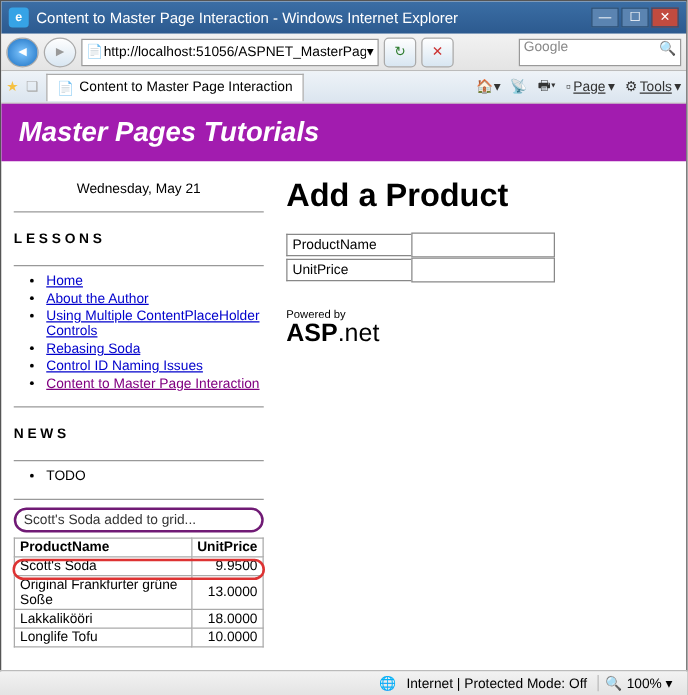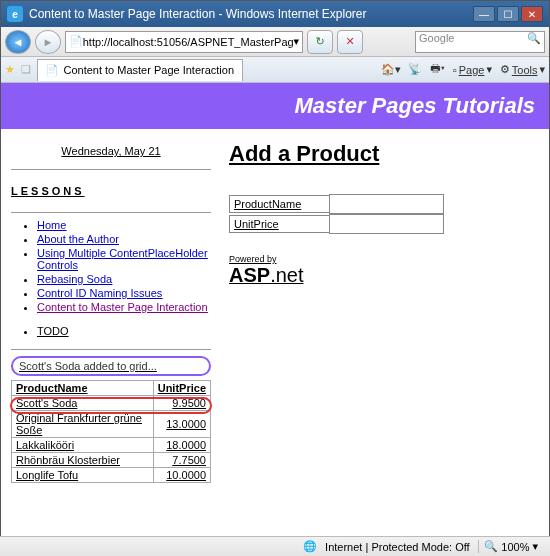--- a/index.html
+++ b/index.html
@@ -10,35 +10,35 @@
 .titlebar .ctl span{ width:22px;height:16px;background:#5b84b1;border:1px solid #2a4e74;display:flex;align-items:center;justify-content:center;color:#fff;font-size:10px;}
 .navbar { height: 30px; background: linear-gradient(#f2f2f2,#e4e4e4); border-bottom:1px solid #bbb; display:flex; align-items:center; padding:0 4px; gap:4px;}
 .navbtn{width:26px;height:24px;border:1px solid #aaa;border-radius:4px;background:linear-gradient(#fefefe,#d8e6f2);display:flex;align-items:center;justify-content:center;}
 .addr{flex:1;display:flex;align-items:center;border:1px solid #999;background:#fff;height:22px;padding:0 3px;}
 .addr input{flex:1;border:none;outline:none;font-size:11px;}
 .srch{width:130px;display:flex;align-items:flex-start;border:1px solid #999;background:#fff;height:22px;padding:0 3px;color:#888;margin-left:48px;}
 .tabbar{height:26px;background:linear-gradient(#eef3f8,#dbe5ef);border-bottom:1px solid #bbb;display:flex;align-items:center;padding:0 4px;gap:6px;}
 .tab{display:flex;align-items:center;gap:4px;background:#fff;border:1px solid #aaa;border-bottom:none;height:22px;padding:0 8px;font-size:11px;}
 .toolbar{margin-left:auto;display:flex;gap:8px;align-items:center;color:#333;font-size:11px;}
 .toolbar span{display:flex;align-items:center;gap:2px;}
-.header-band{background:#8b5cf6;color:#fff;font-family:Verdana,sans-serif;font-weight:bold;font-size:22px;text-align:right;padding:10px 14px;font-style:italic;}
-.content{display:flex;padding:8px 10px;gap:18px;font-family:Verdana,sans-serif;text-decoration:underline;}
+.header-band{background:#a21caf;color:#fff;font-family:Verdana,sans-serif;font-weight:bold;font-size:22px;padding:10px 14px;font-style:italic;}
+.content{display:flex;padding:8px 10px;gap:18px;font-family:Verdana,sans-serif;}
 .left{width:200px;font-size:11px;}
 .date{text-align:center;margin:8px 0 12px;}
 .section-title{font-weight:bold;letter-spacing:3px;border-top:1px solid #999;border-bottom:1px solid #999;padding:15px 0;margin:6px 0;}
 .left ul{list-style:disc;padding-left:26px;margin:6px 0 12px;}
 .left ul li{margin:2px 0;}
 .left a{color:#0000cc;text-decoration:underline;}
 .left a.visited{color:#800080;}
-.status-msg{border:2px solid #8b5cf6;color:#333;border-radius:12px;padding:2px 6px;margin:4px 0;font-size:11px;}
+.status-msg{border:2px solid #701a75;color:#333;border-radius:12px;padding:2px 6px;margin:4px 0;font-size:11px;}
 .grid{width:100%;border-collapse:collapse;font-size:11px;margin-top:2px;}
 .grid th,.grid td{border:1px solid #aaa;padding:1px 4px;text-align:left;}
 .grid th.r,.grid td.r{text-align:right;}
 .right{flex:1;}
-.right h1{font-family:Arial;font-size:22px;margin:4px 0 27px;}
+.right h1{font-family:Arial;font-size:26px;margin:4px 0 14px;}
 .form-row{display:flex;align-items:center;}
 .form-row label{width:100px;border:1px solid #888;border-right:none;padding:2px 4px;background:#fff;}
 .form-row input{width:115px;border:1px solid #888;height:20px;font-size:11px;}
 .form-links a{color:#0000cc;text-decoration:underline;margin-right:4px;}
 .powered{margin-top:20px;font-size:9px;}
 .asp{font-family:Arial;font-weight:bold;font-size:20px;}
 .asp .net{font-weight:normal;}
 .statusbar{position:absolute;bottom:0;left:0;right:0;height:20px;background:linear-gradient(#f2f2f2,#e4e4e4);border-top:1px solid #bbb;display:flex;align-items:center;font-size:11px;padding:0 6px;gap:8px;}
 .statusbar .spacer{flex:1;}
 .zone{border-left:1px solid #bbb;padding:0 6px;display:flex;align-items:center;gap:3px;}
@@ -98,20 +98,21 @@
     <div class="date">Wednesday, May 21</div>
     <div class="section-title">LESSONS</div>
     <ul>
       <li><a>Home</a></li>
       <li><a>About the Author</a></li>
       <li><a>Using Multiple ContentPlaceHolder Controls</a></li>
       <li><a>Rebasing Soda</a></li>
       <li><a>Control ID Naming Issues</a></li>
       <li><a class="visited">Content to Master Page Interaction</a></li>
     </ul>
+    <div class="section-title">NEWS</div>
     <ul>
       <li>TODO</li>
     </ul>
     <div style="border-top:1px solid #999;margin:6px 0;"></div>
     <div class="status-msg">Scott's Soda added to grid...</div>
     <div style="position:relative;">
     <table class="grid">
       <tbody>
             <tr>
         <th>ProductName</th>
@@ -121,24 +122,20 @@
               <td>Scott's Soda</td>
               <td class="r">9.9500</td>
             </tr>
       <tr>
               <td>Original Frankfurter grüne Soße</td>
               <td class="r">13.0000</td>
             </tr>
       <tr>
               <td>Lakkalikööri</td>
               <td class="r">18.0000</td>
-            </tr>
-      <tr>
-              <td>Rhönbräu Klosterbier</td>
-              <td class="r">7.7500</td>
             </tr>
       <tr>
               <td>Longlife Tofu</td>
               <td class="r">10.0000</td>
             </tr>
     </tbody>
         </table>
     <div class="hl-outline" style="left:-1px;top:17px;width:202px;height:17px;"></div>
     </div>
   </div>

